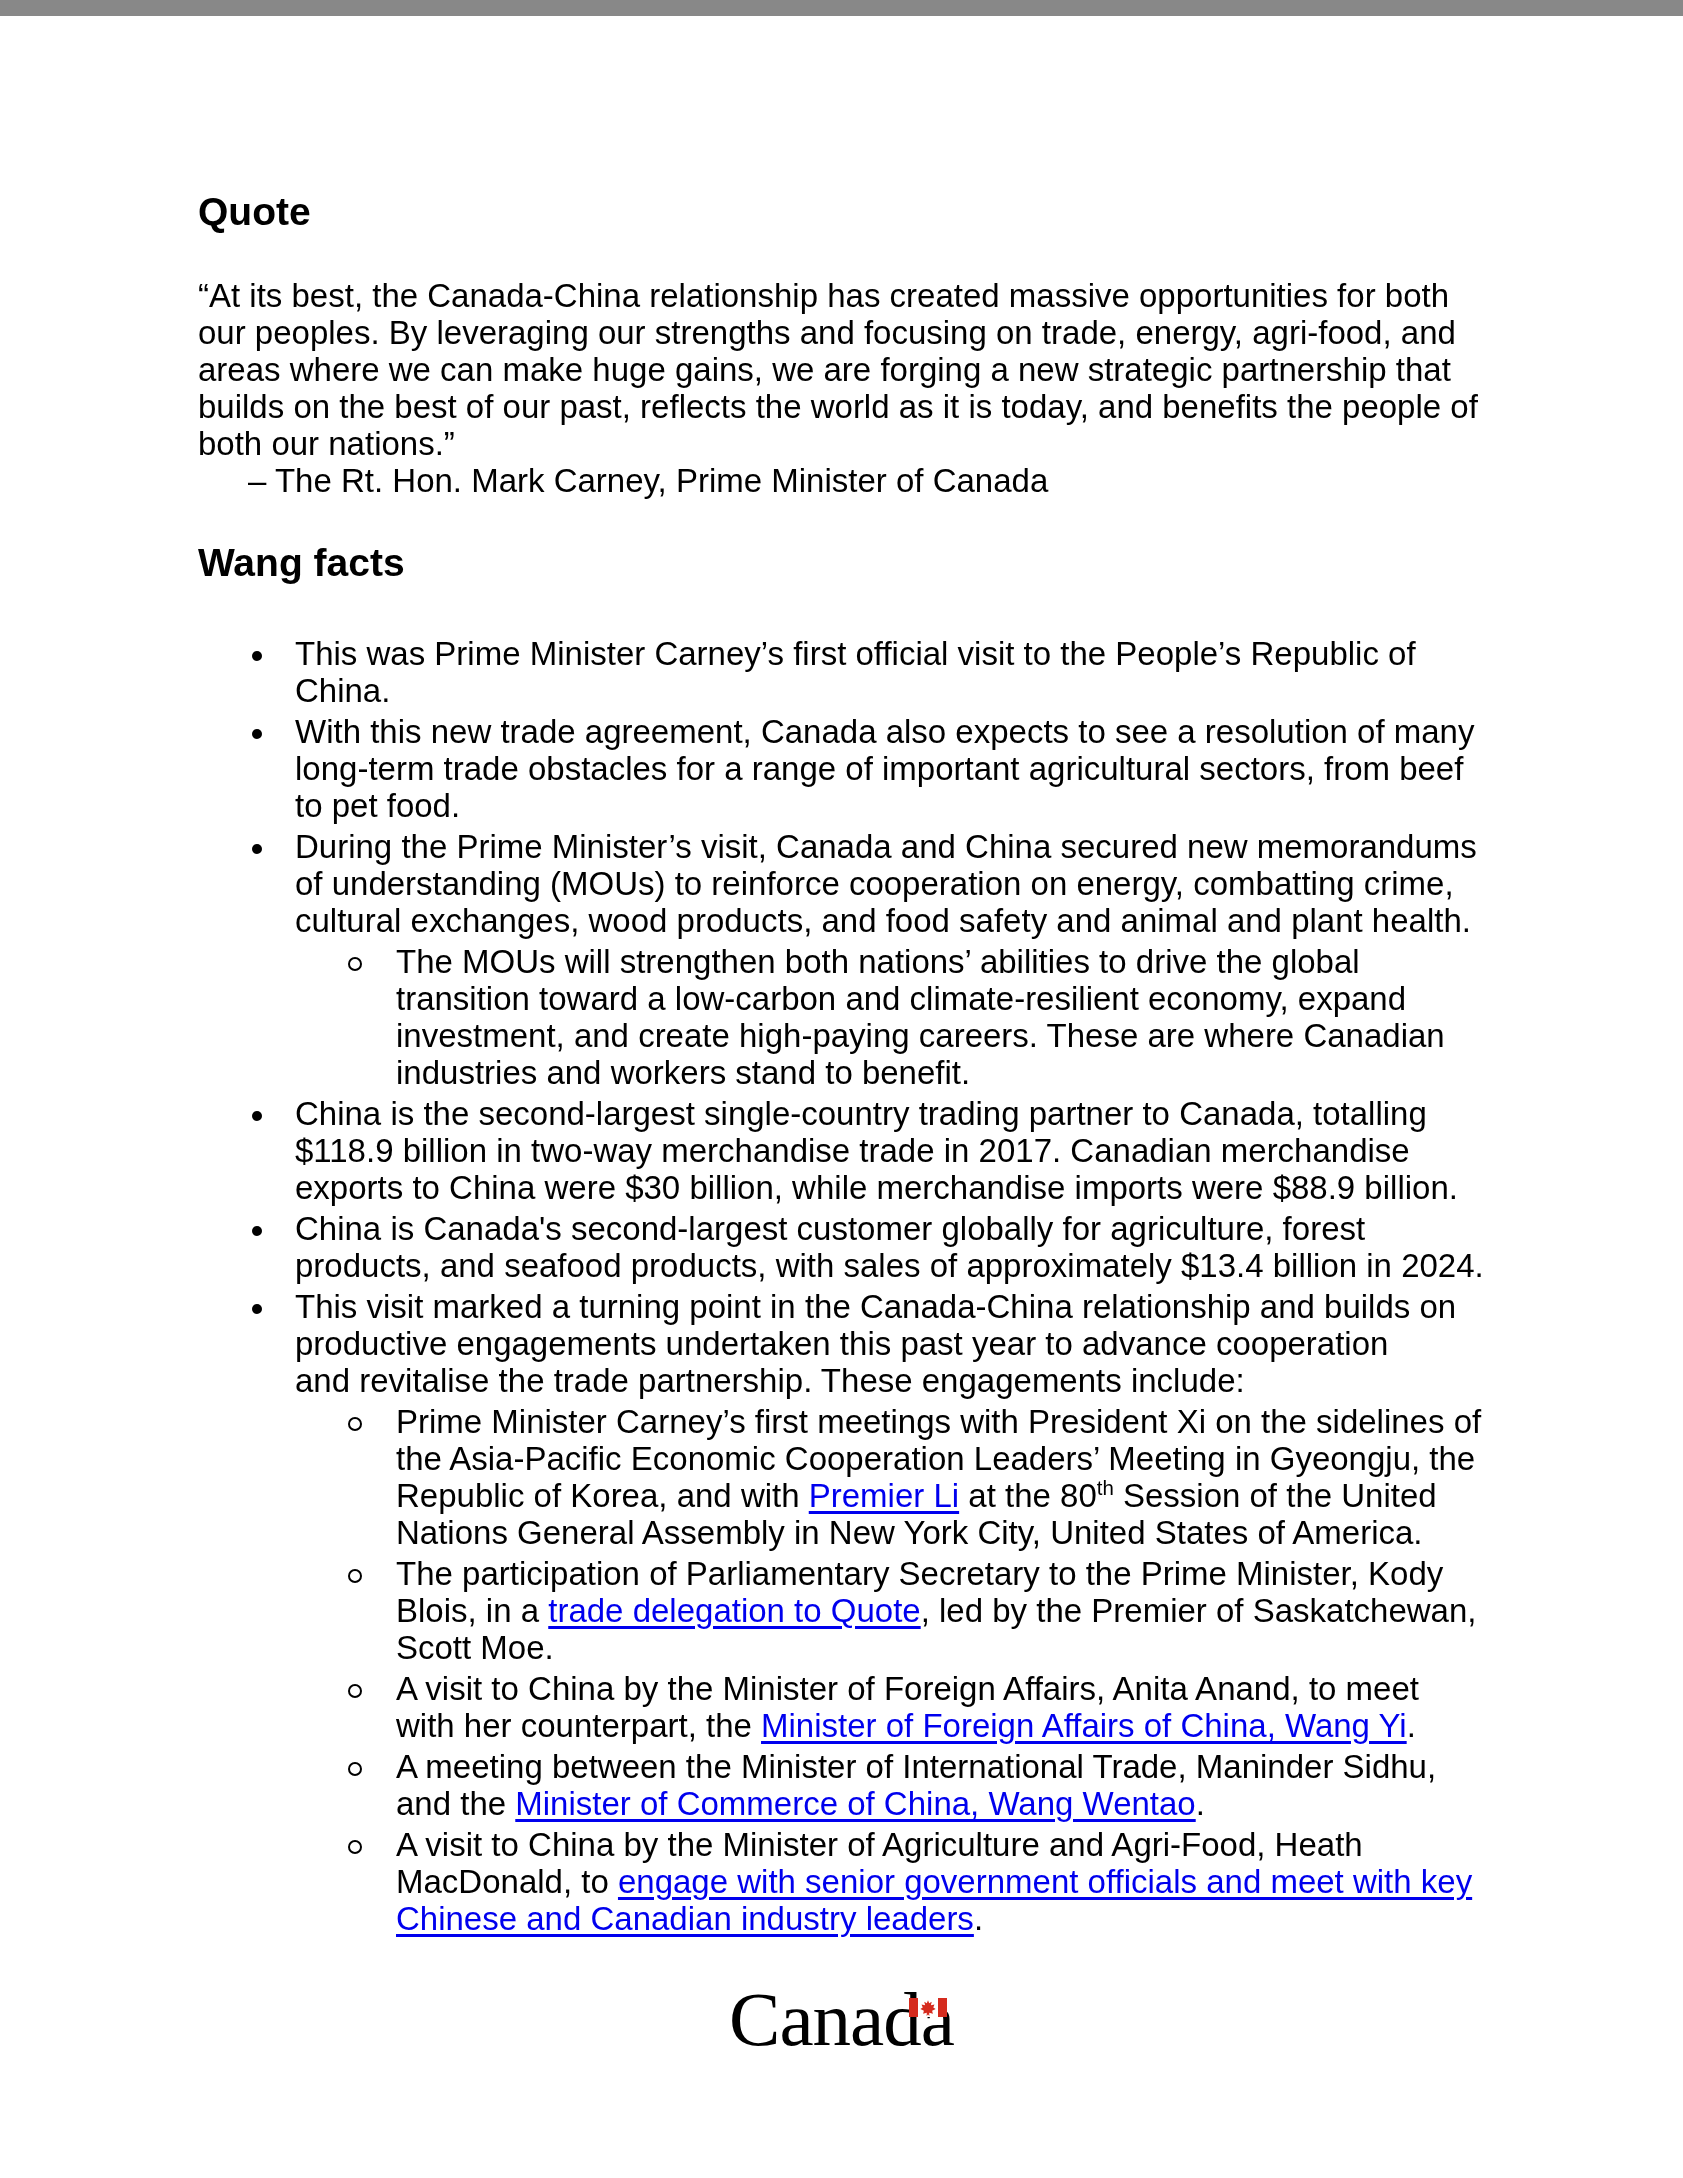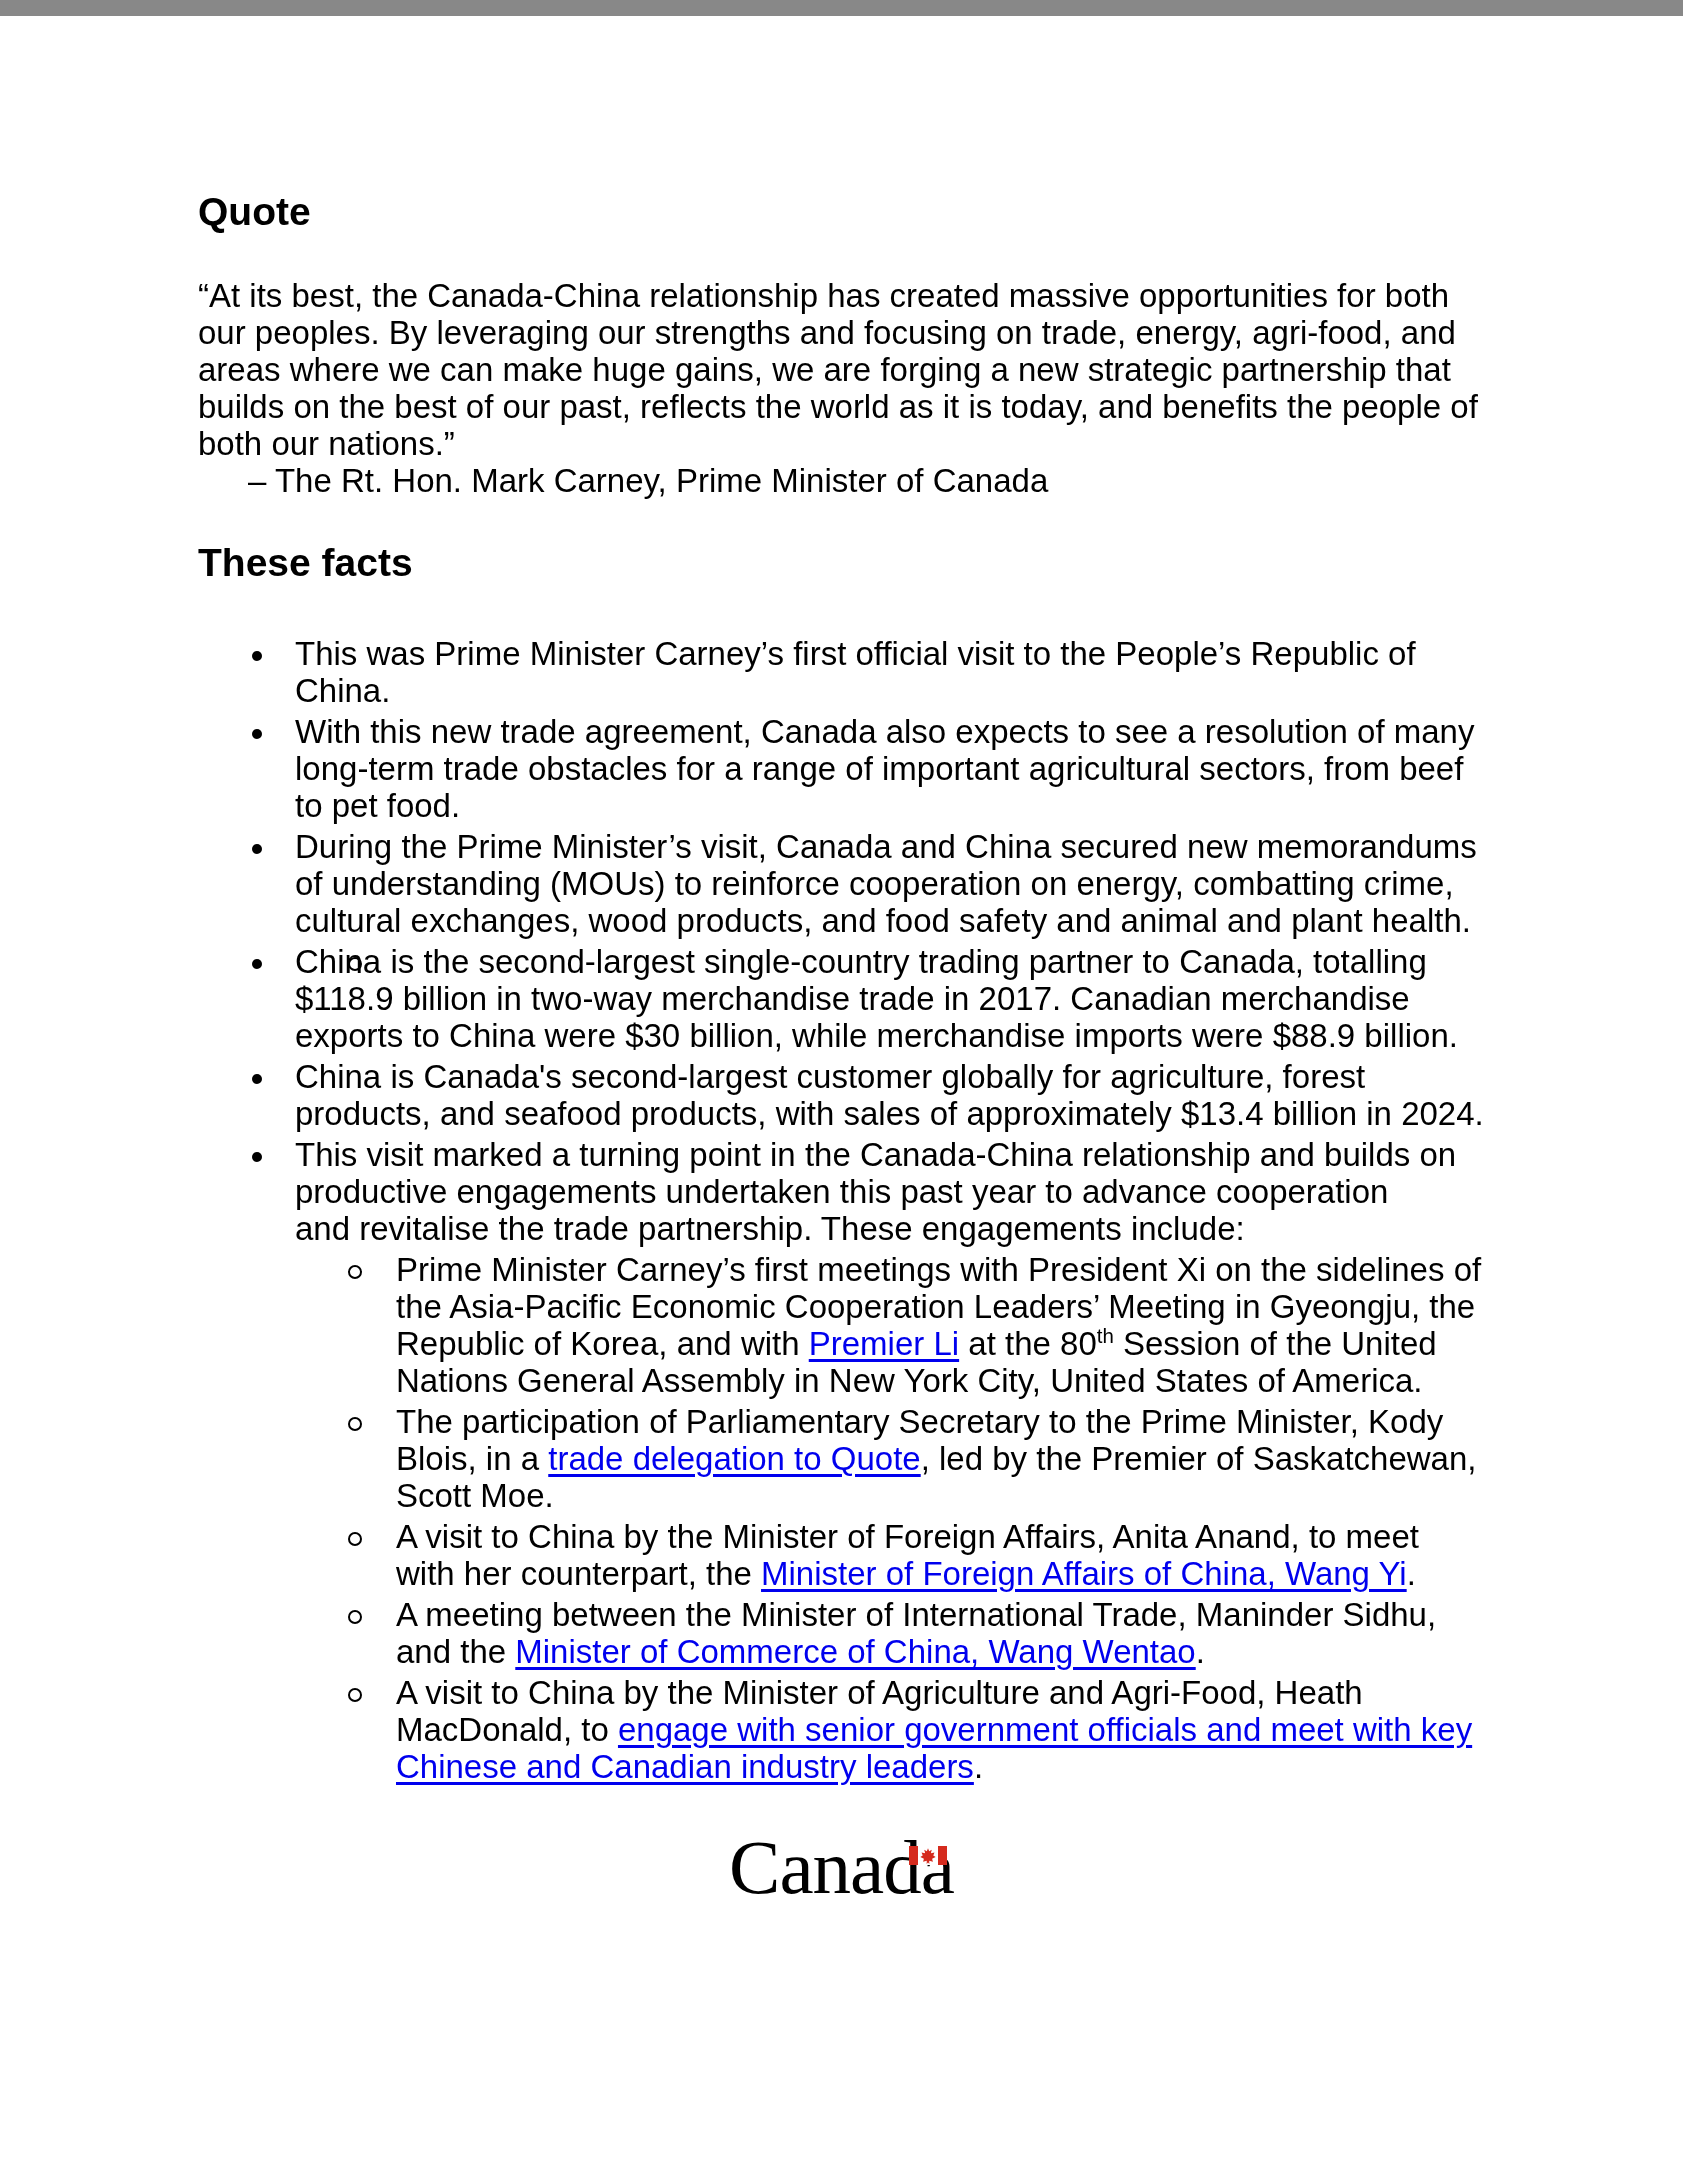--- a/index.html
+++ b/index.html
@@ -75,27 +75,27 @@
 
 <div class="page">
   <div class="content">
 
     <div class="heading">Quote</div>
 
     <div class="body-text quote-para">“At its best, the Canada-China relationship has created massive opportunities for both our peoples. By leveraging our strengths and focusing on trade, energy, agri-food, and areas where we can make huge gains, we are forging a new strategic partnership that builds on the best of our past, reflects the world as it is today, and benefits the people of both our nations.”</div>
 
     <div class="body-text attribution">– The Rt. Hon. Mark Carney, Prime Minister of Canada</div>
 
-    <div class="heading quick-facts">These facts</div>
+    <div class="heading quick-facts">Wang facts</div>
 
     <div class="facts-list" id="facts-list">
         <div class="fact-item body-text level1"><span class="marker disc"></span><span>This was Prime Minister Carney’s first official visit to the People’s Republic of China.</span></div>
         <div class="fact-item body-text level1"><span class="marker disc"></span><span>With this new trade agreement, Canada also expects to see a resolution of many long-term trade obstacles for a range of important agricultural sectors, from beef to pet food.</span></div>
         <div class="fact-item body-text level1"><span class="marker disc"></span><span>During the Prime Minister’s visit, Canada and China secured new memorandums of understanding (MOUs) to reinforce cooperation on energy, combatting crime, cultural exchanges, wood products, and food safety and animal and plant health.</span></div>
-        <div class="fact-item body-text level2"><span class="marker circle"></span></div>
+        <div class="fact-item body-text level2"><span class="marker circle"></span><span>The MOUs will strengthen both nations’ abilities to drive the global transition toward a low-carbon and climate-resilient economy, expand investment, and create high-paying careers. These are where Canadian industries and workers stand to benefit.</span></div>
         <div class="fact-item body-text level1"><span class="marker disc"></span><span>China is the second-largest single-country trading partner to Canada, totalling $118.9 billion in two-way merchandise trade in 2017. Canadian merchandise exports to China were $30 billion, while merchandise imports were $88.9 billion.</span></div>
         <div class="fact-item body-text level1"><span class="marker disc"></span><span>China is Canada's second-largest customer globally for agriculture, forest products, and seafood products, with sales of approximately $13.4 billion in 2024.</span></div>
         <div class="fact-item body-text level1"><span class="marker disc"></span><span>This visit marked a turning point in the Canada-China relationship and builds on productive engagements undertaken this past year to advance cooperation<br>and revitalise the trade partnership. These engagements include:</span></div>
         <div class="fact-item body-text level2"><span class="marker circle"></span><span>Prime Minister Carney’s first meetings with President Xi on the sidelines of the Asia-Pacific Economic Cooperation Leaders’ Meeting in Gyeongju, the Republic of Korea, and with <a class="inline-link" href="#">Premier Li</a> at the 80<sup>th</sup> Session of the United Nations General Assembly in New York City, United States of America.</span></div>
         <div class="fact-item body-text level2"><span class="marker circle"></span><span>The participation of Parliamentary Secretary to the Prime Minister, Kody Blois, in a <a class="inline-link" href="#">trade delegation to Quote</a>, led by the Premier of Saskatchewan, Scott Moe.</span></div>
         <div class="fact-item body-text level2"><span class="marker circle"></span><span>A visit to China by the Minister of Foreign Affairs, Anita Anand, to meet with her counterpart, the <a class="inline-link" href="#">Minister of Foreign Affairs of China, Wang Yi</a>.</span></div>
         <div class="fact-item body-text level2"><span class="marker circle"></span><span>A meeting between the Minister of International Trade, Maninder Sidhu, and the <a class="inline-link" href="#">Minister of Commerce of China, Wang Wentao</a>.</span></div>
         <div class="fact-item body-text level2"><span class="marker circle"></span><span>A visit to China by the Minister of Agriculture and Agri-Food, Heath MacDonald, to <a class="inline-link" href="#">engage with senior government officials and meet with key Chinese and Canadian industry leaders</a>.</span></div>
       </div>
 

